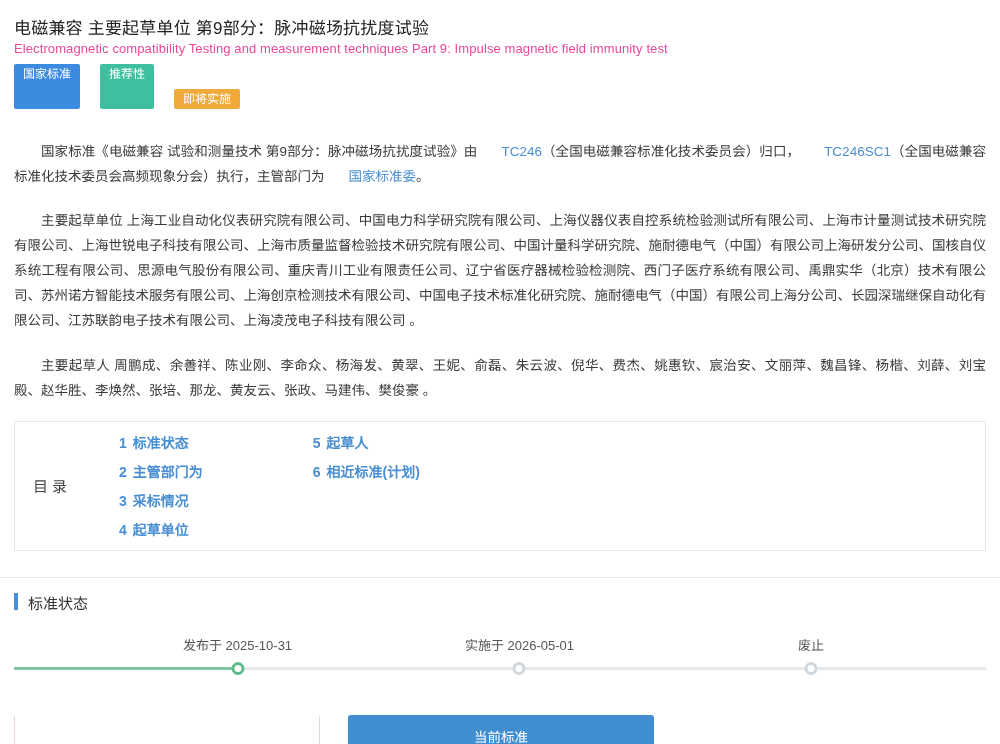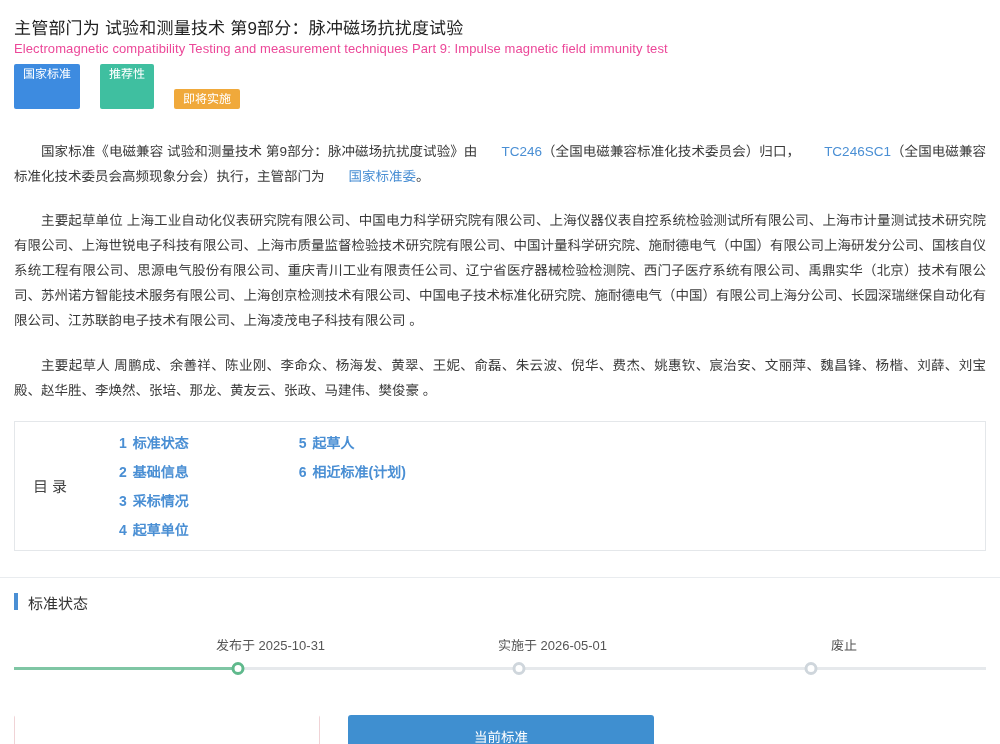--- a/index.html
+++ b/index.html
@@ -96,21 +96,20 @@
 
   
   .timeline { margin: 22px 0 0 0; position: relative; height: 52px; }
   .tl-labels { display: flex; position: relative; height: 20px; }
   .tl-label {
     position: absolute;
     font-size: 13px;
     color: #555;
     transform: translateX(-50%);
     white-space: nowrap;
-    margin-left: 33px;
   }
   .tl-track {
     position: absolute;
     left: 0; right: 0; top: 32px;
     height: 3px;
     background: #e6e9ec;
   }
   .tl-track .fill {
     position: absolute; left: 0; top: 0; height: 3px;
     background: #7fc6a4;
@@ -145,21 +144,21 @@
     background: #fff;
   }
   .card.replaced .card-body { border-color: #f0d3d6; }
   .card.current .card-body { border-color: #bcd8ef; }
 </style>
 </head>
 <body>
 
 <div class="page">
 
-  <div class="doc-title">主管部门为 试验和测量技术 第9部分：脉冲磁场抗扰度试验</div>
+  <div class="doc-title">电磁兼容 主要起草单位 第9部分：脉冲磁场抗扰度试验</div>
   <div class="doc-subtitle">Electromagnetic compatibility  Testing and measurement techniques  Part 9: Impulse magnetic field immunity test</div>
   <div class="badges">
     <span class="badge national" style="background: rgb(61, 139, 224);">国家标准</span>
     <span class="badge recommend" style="background: rgb(63, 191, 160);">推荐性</span>
     <span class="badge coming" style="background: rgb(240, 169, 59);">即将实施</span>
   </div>
 
   <p class="para">
     <span>国家标准《电磁兼容 试验和测量技术 第9部分：脉冲磁场抗扰度试验》由</span><a class="link">TC246</a><span>（全国电磁兼容标准化技术委员会）归口，</span><a class="link">TC246SC1</a><span>（全国电磁兼容标准化技术委员会高频现象分会）执行，主管部门为</span><a class="link">国家标准委</a><span>。</span>
   </p>
@@ -169,21 +168,21 @@
   <p class="para">主要起草人 周鹏成、余善祥、陈业刚、李命众、杨海发、黄翠、王妮、俞磊、朱云波、倪华、费杰、姚惠钦、宸治安、文丽萍、魏昌锋、杨楷、刘薛、刘宝殿、赵华胜、李焕然、张培、那龙、黄友云、张政、马建伟、樊俊豪 。</p>
 
   <div class="toc-box">
     <div class="toc-label">目录</div>
     <div class="toc-cols">
       <div class="toc-col">
         <div class="toc-item">
           <span class="num">1</span><span>标准状态</span>
         </div>
         <div class="toc-item">
-          <span class="num">2</span><span>基础信息</span>
+          <span class="num">2</span><span>主管部门为</span>
         </div>
         <div class="toc-item">
           <span class="num">3</span><span>采标情况</span>
         </div>
         <div class="toc-item">
           <span class="num">4</span><span>起草单位</span>
         </div>
       </div>
       <div class="toc-col">
         <div class="toc-item">

